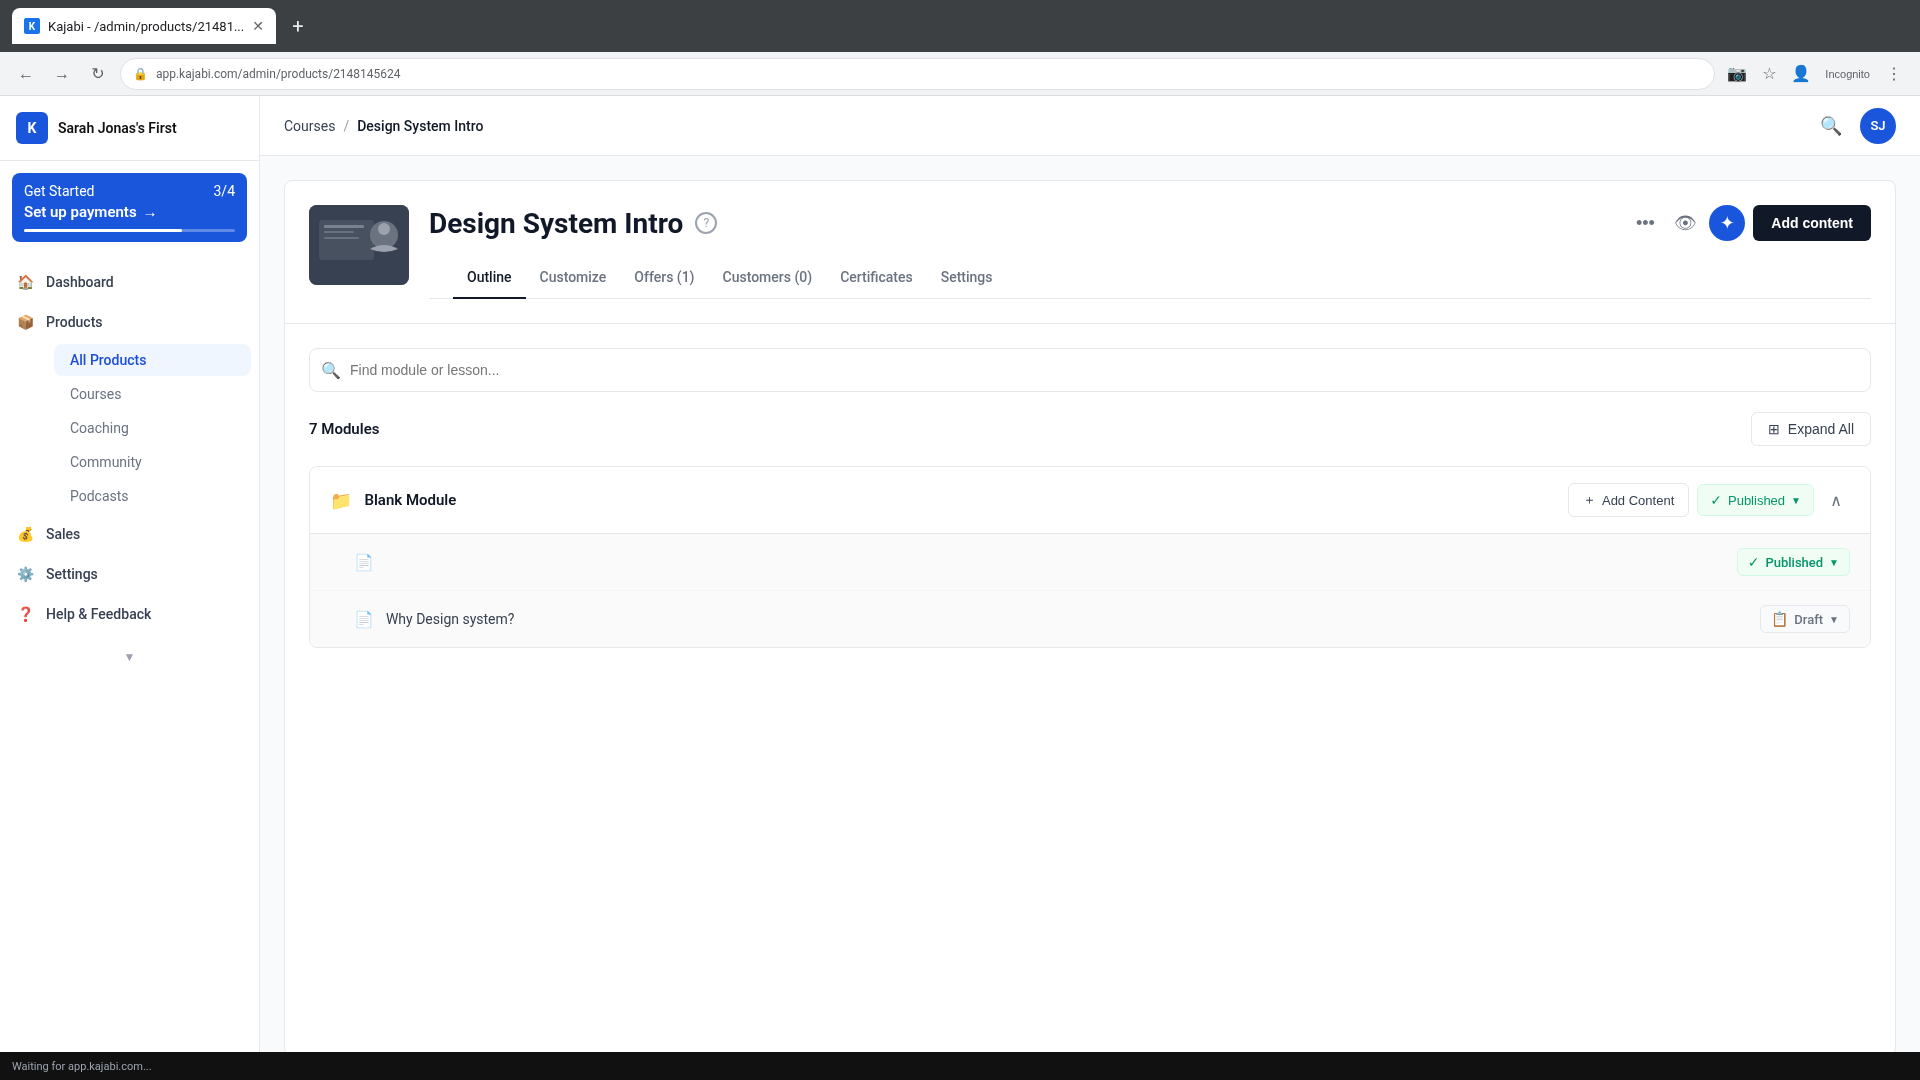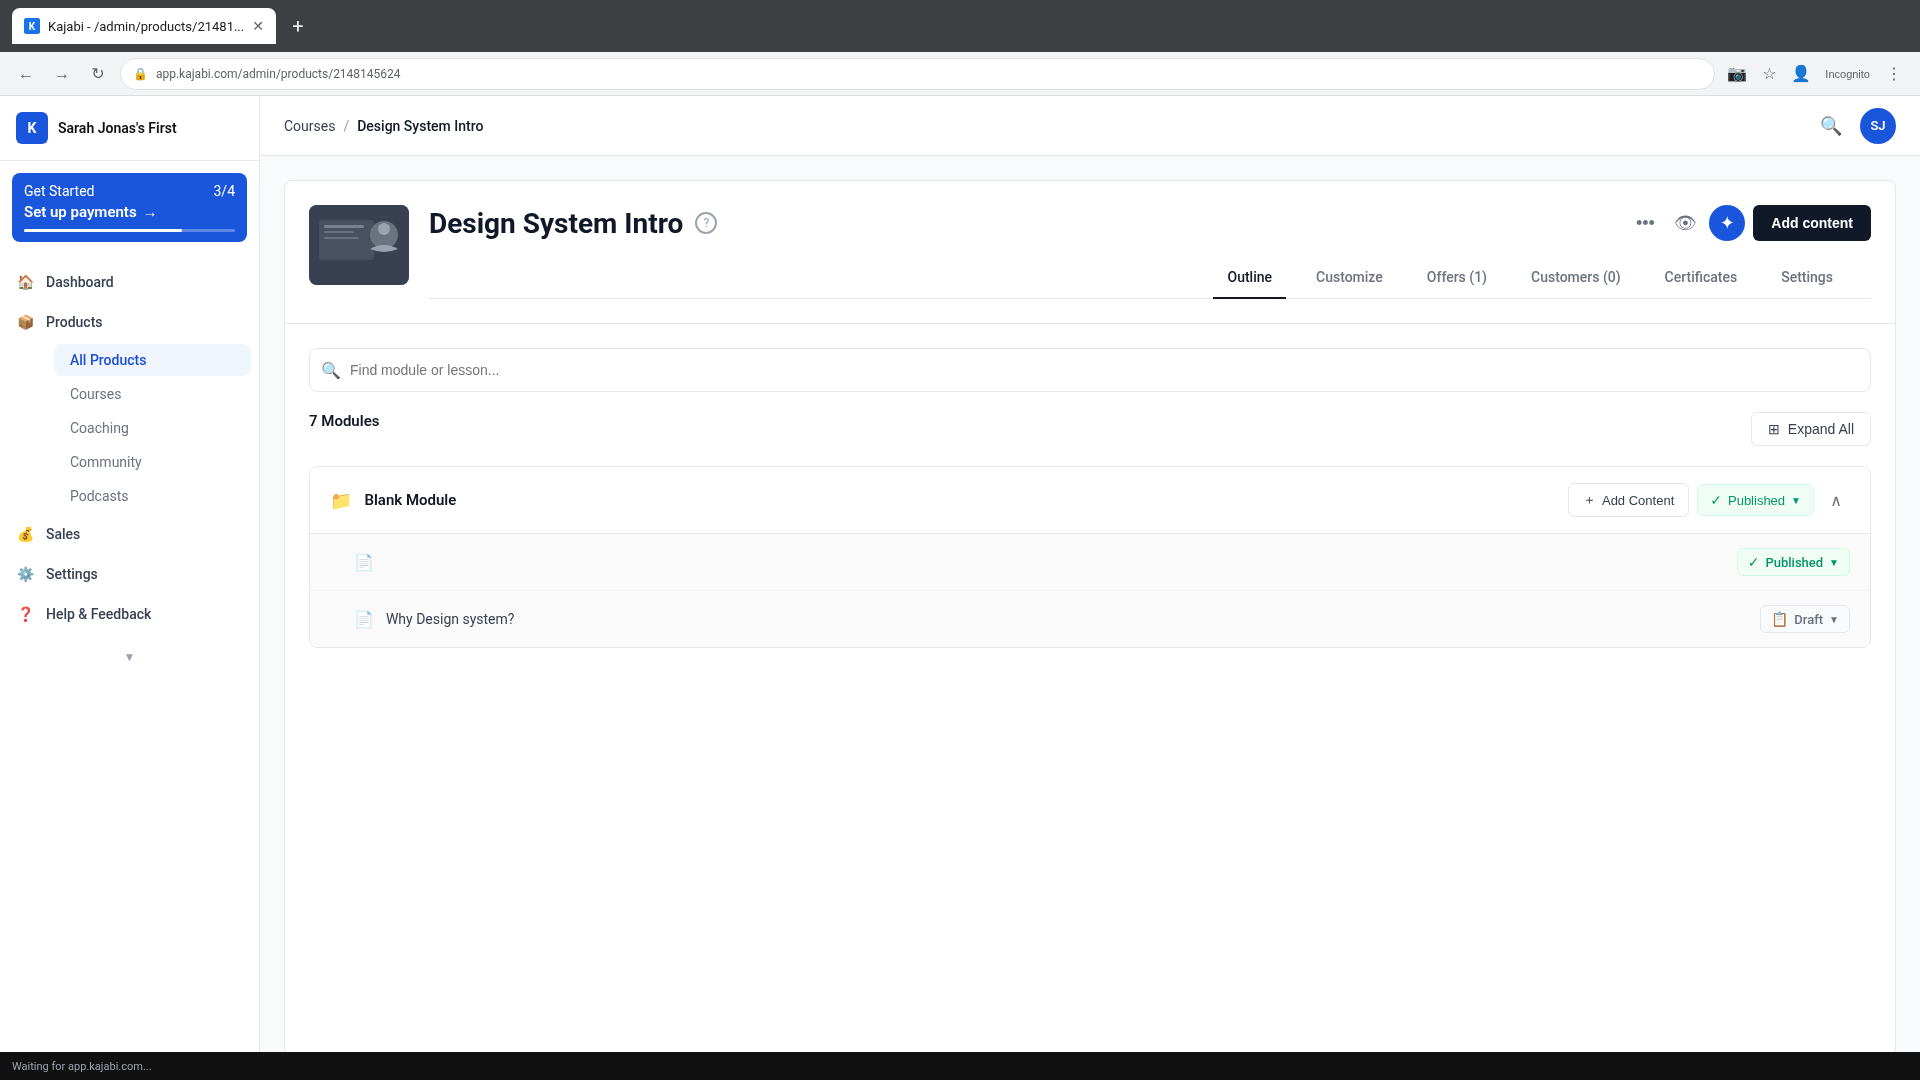--- a/index.html
+++ b/index.html
@@ -66,31 +66,31 @@
     .course-title-row { display: flex; align-items: center; gap: 12px; margin-bottom: 16px; }
     .course-title { font-size: 28px; font-weight: 700; color: #111827; }
     .help-icon { width: 22px; height: 22px; border-radius: 50%; border: 2px solid #9ca3af; color: #9ca3af; display: flex; align-items: center; justify-content: center; font-size: 12px; cursor: pointer; }
     .course-actions { margin-left: auto; display: flex; align-items: center; gap: 8px; }
     .dots-btn { width: 32px; height: 32px; border: none; background: transparent; cursor: pointer; color: #6b7280; font-size: 18px; display: flex; align-items: center; justify-content: center; }
     .eye-btn { width: 32px; height: 32px; border: none; background: transparent; cursor: pointer; color: #6b7280; font-size: 18px; display: flex; align-items: center; justify-content: center; }
     .plus-circle-btn { width: 36px; height: 36px; border-radius: 50%; background: #1a56db; border: none; cursor: pointer; color: white; font-size: 18px; display: flex; align-items: center; justify-content: center; }
     .add-content-btn { background: #111827; color: white; border: none; border-radius: 6px; padding: 10px 18px; font-size: 14px; font-weight: 600; cursor: pointer; white-space: nowrap; }
 
     
-    .course-tabs { display: flex; gap: 16px; border-bottom: 1px solid #e5e7eb; padding: 0 24px; margin-top: 0; justify-content: flex-end; }
+    .course-tabs { display: flex; gap: 0; border-bottom: 1px solid #e5e7eb; padding: 0 24px; margin-top: 0; }
     .tab { padding: 12px 14px; font-size: 14px; font-weight: 500; color: #6b7280; cursor: pointer; border-bottom: 2px solid transparent; margin-bottom: -1px; }
     .tab.active { color: #111827; border-bottom-color: #111827; }
 
     
     .outline-content { padding: 24px; }
     .search-bar { width: 100%; height: 44px; border: 1px solid #e5e7eb; border-radius: 8px; padding: 0 16px 0 40px; font-size: 14px; color: #374151; outline: none; background: white; }
     .search-wrapper { position: relative; margin-bottom: 20px; }
     .search-icon-inner { position: absolute; left: 12px; top: 50%; transform: translateY(-50%); color: #9ca3af; font-size: 16px; pointer-events: none; }
 
-    .modules-header { display: flex; justify-content: space-between; margin-bottom: 20px; }
+    .modules-header { display: flex; align-items: center; justify-content: space-between; margin-bottom: 20px; }
     .modules-count { font-size: 15px; font-weight: 600; color: #374151; }
     .modules-count span { color: #111827; }
     .expand-all-btn { display: flex; align-items: center; gap: 8px; padding: 8px 16px; border: 1px solid #e5e7eb; border-radius: 6px; background: white; cursor: pointer; font-size: 14px; font-weight: 500; color: #374151; }
 
     
     .module { border: 1px solid #e5e7eb; border-radius: 8px; overflow: hidden; margin-bottom: 12px; }
     .module-header { display: flex; align-items: center; padding: 16px 20px; background: white; gap: 12px; }
     .module-folder-icon { color: #6b7280; font-size: 18px; }
     .module-name { font-size: 15px; font-weight: 600; color: #111827; flex: 1; }
     .module-actions { display: flex; align-items: center; gap: 8px; margin-left: auto; }

